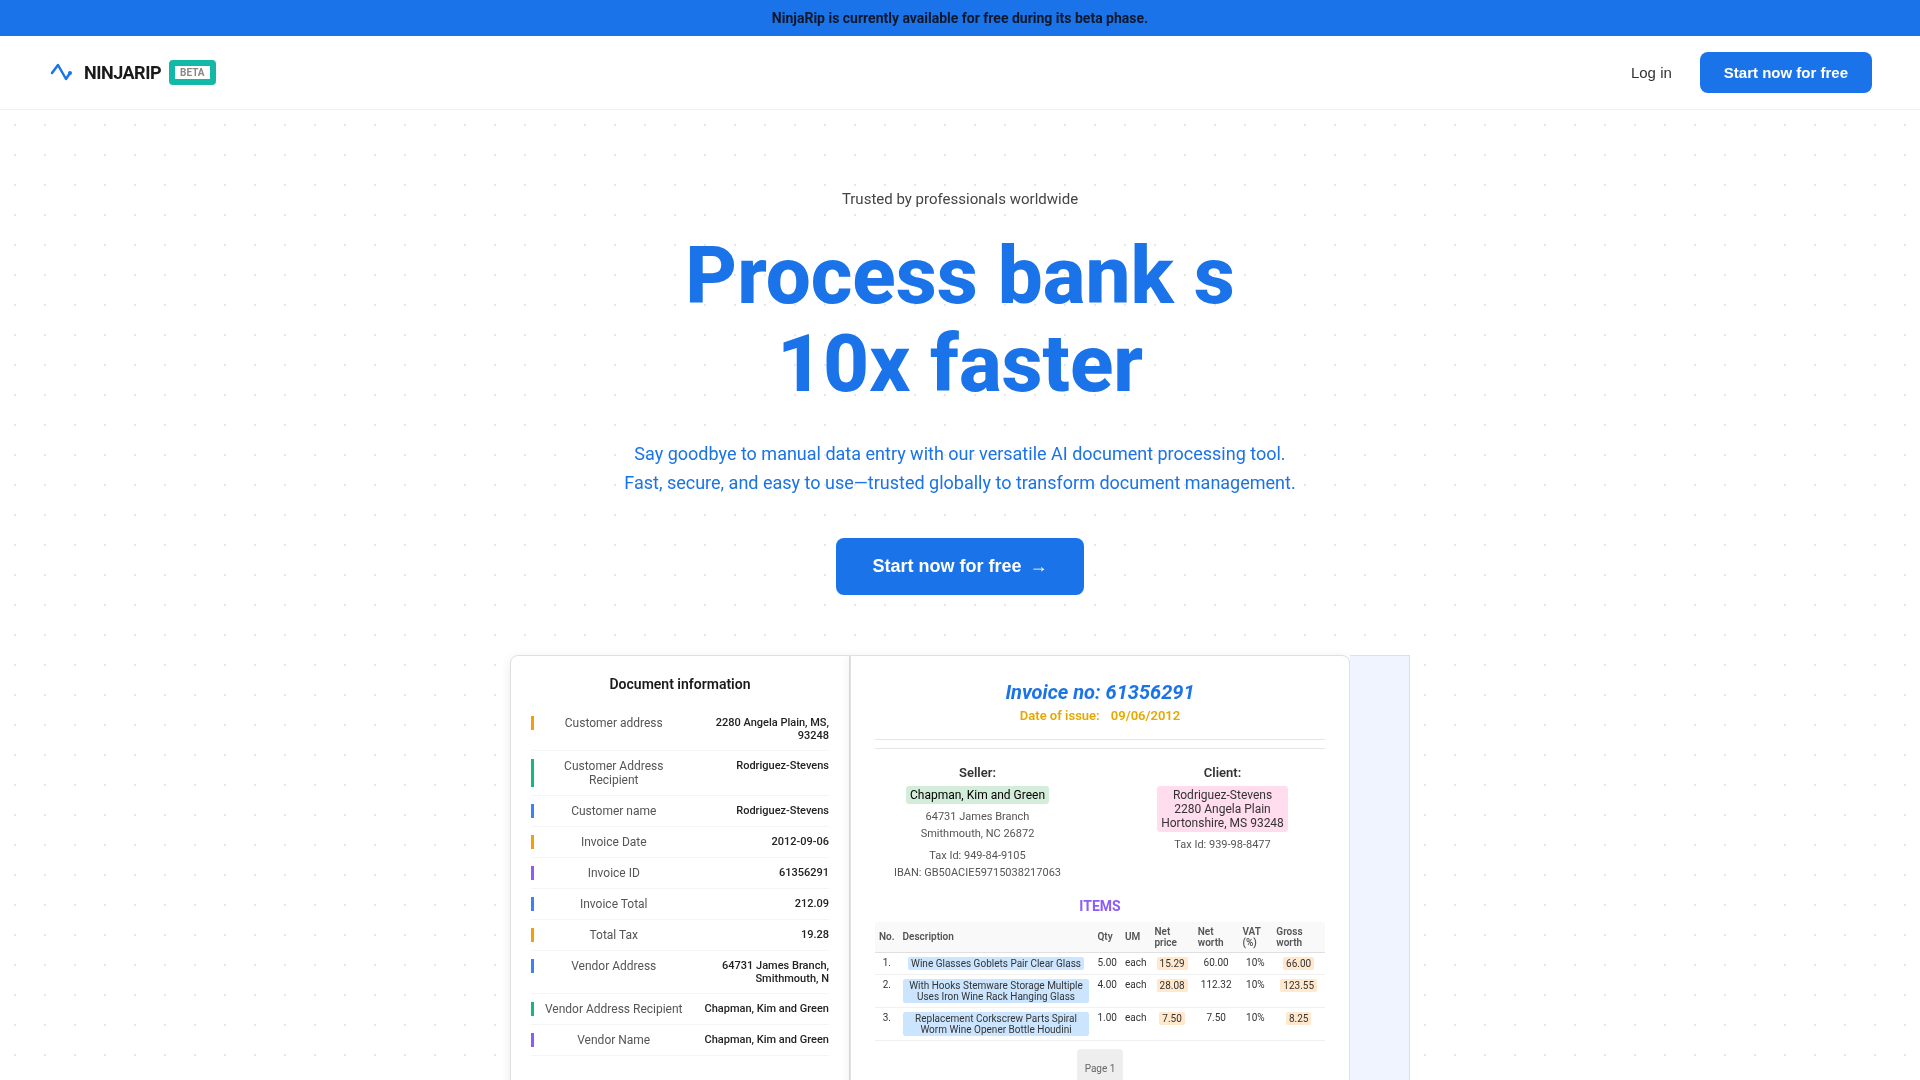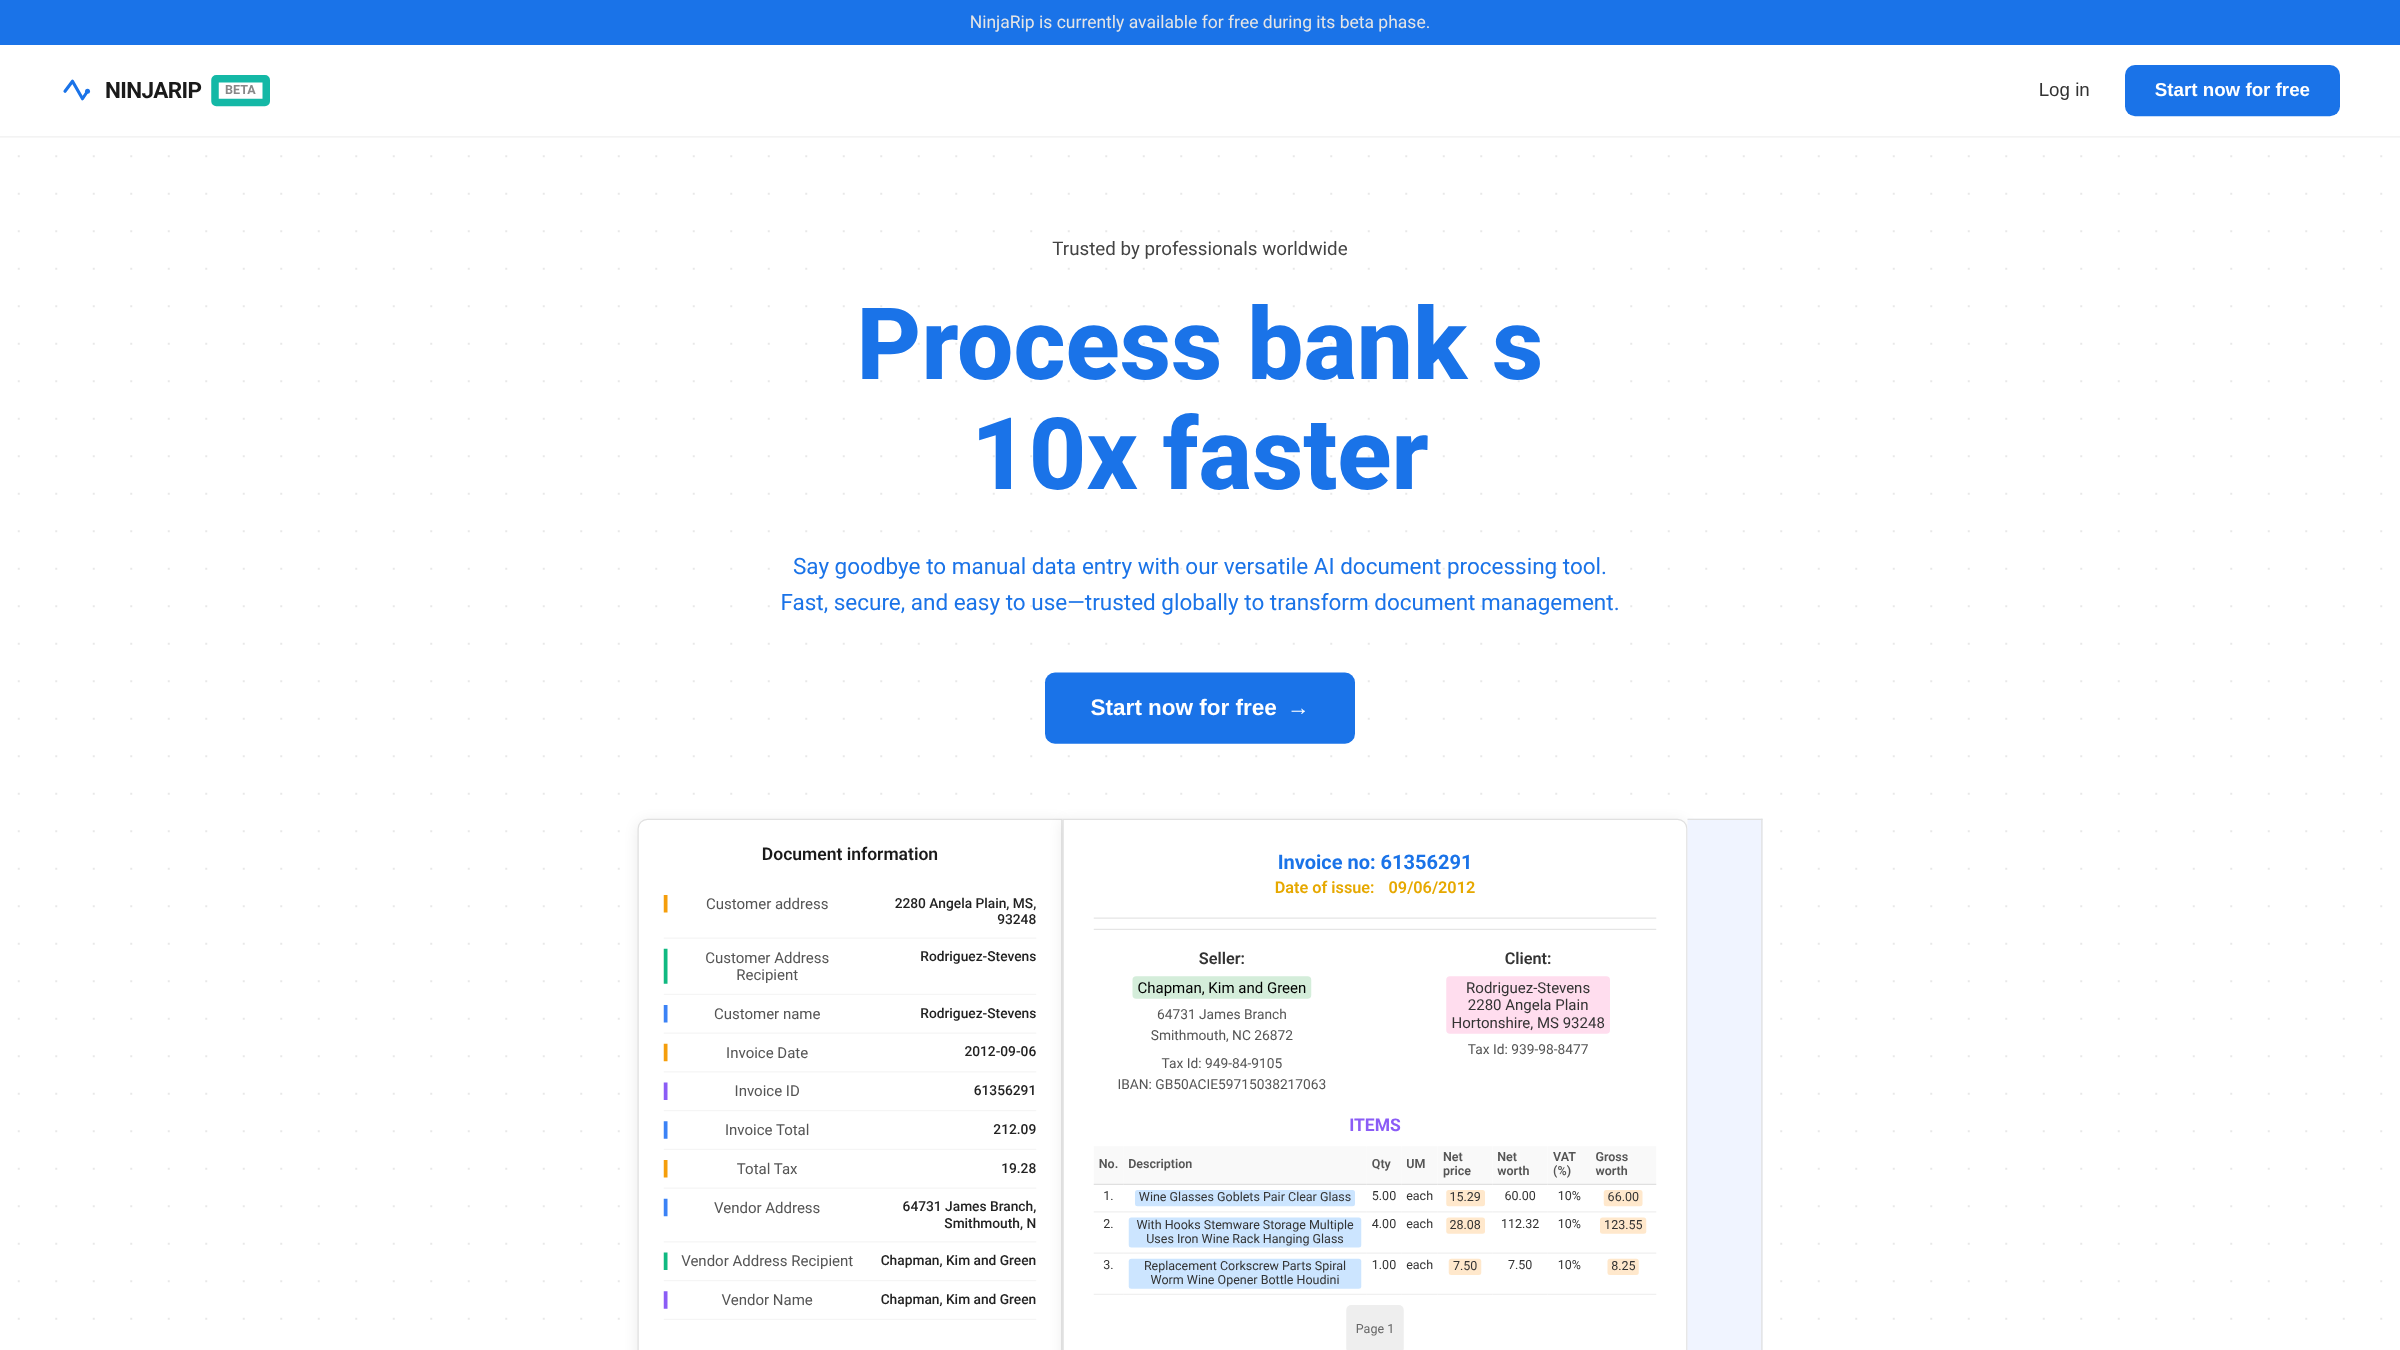--- a/index.html
+++ b/index.html
@@ -12,25 +12,25 @@
       font-family: -apple-system, BlinkMacSystemFont, 'Segoe UI', Roboto, sans-serif;
       background: #ffffff;
       width: 1920px;
       min-height: 1080px;
       overflow-x: hidden;
     }
 
     
     .top-banner {
       background: #1a73e8;
-      color: #e5e5e5;
+      color: #0f172a;
       text-align: center;
       padding: 10px 0;
       font-size: 14px;
-      font-weight: 400;
+      font-weight: 700;
     }
 
     
     .navbar {
       display: flex;
       align-items: center;
       justify-content: space-between;
       padding: 16px 48px;
       border-bottom: 1px solid #f0f0f0;
       background: #fff;
@@ -202,23 +202,24 @@
       flex: 1;
       box-shadow: 0 2px 12px rgba(0,0,0,0.08);
       max-width: 500px;
     }
 
     .invoice-header {
       margin-bottom: 16px;
     }
 
     .invoice-no {
-      font-size: 16px;
+      font-size: 20px;
       color: #333;
       font-weight: 500;
+      font-style: italic;
     }
 
     .invoice-no span {
       color: #1a73e8;
       font-weight: 700;
     }
 
     .invoice-date {
       font-size: 13px;
       color: #555;

